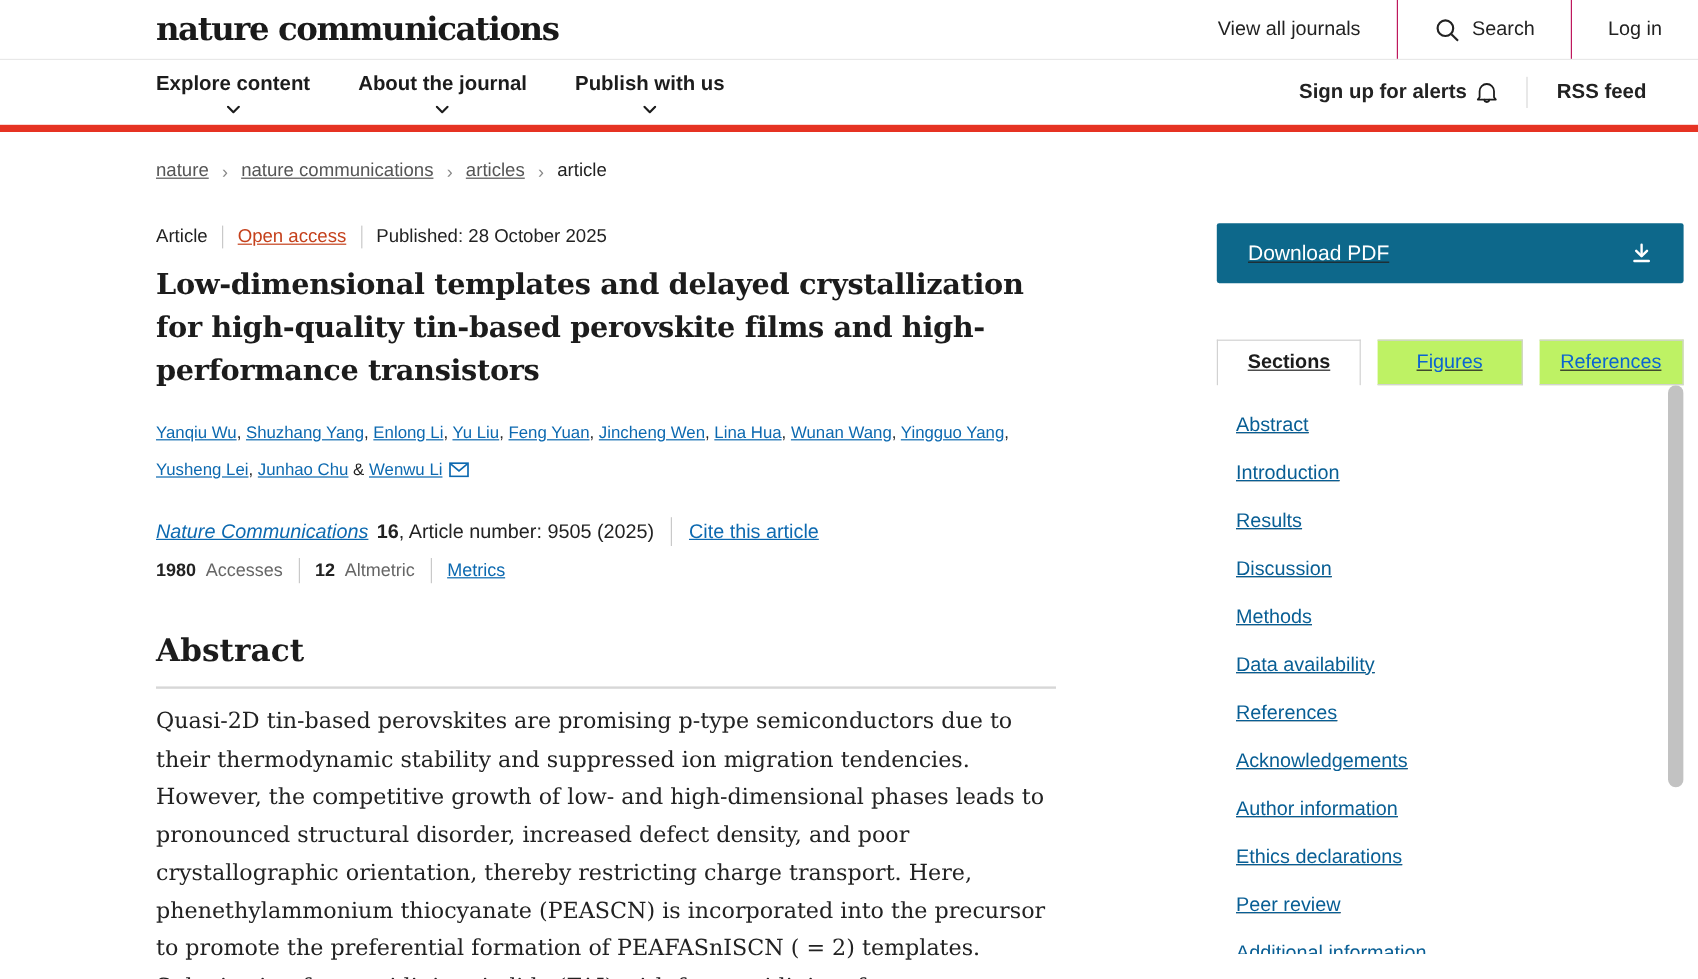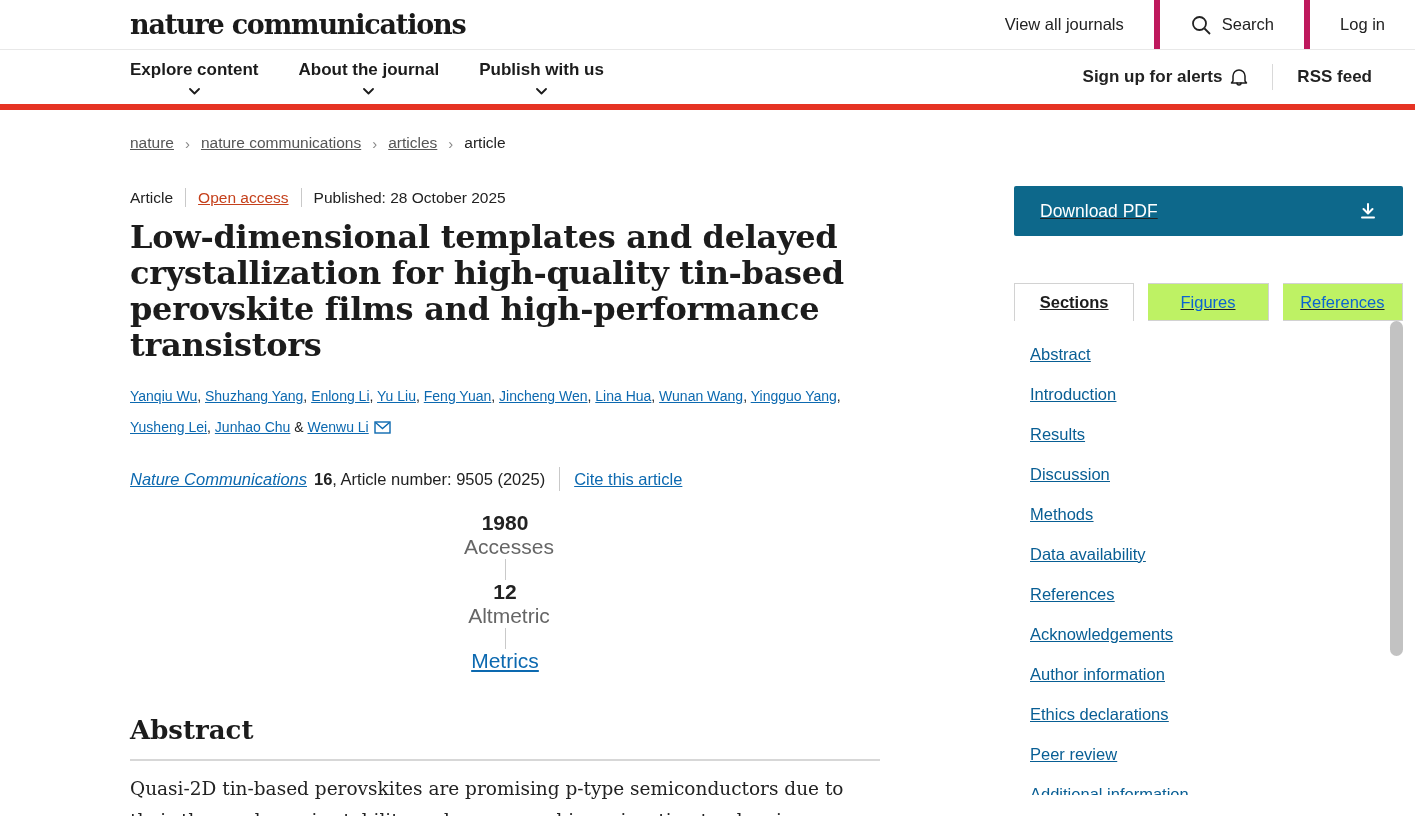--- a/index.html
+++ b/index.html
@@ -5,21 +5,21 @@
   * { margin:0; padding:0; box-sizing:border-box; }
   html,body { width:1415px; height:816px; overflow:hidden; background:#ffffff;
     font-family:"Liberation Sans", sans-serif; color:#222; }
 
   
   .topbar { height:50px; display:flex; align-items:stretch; border-bottom:1px solid #e8e8e8; }
   .logo { margin-left:130px; display:flex; align-items:center;
     font-family:"DejaVu Serif", serif; font-weight:700; font-size:27px; letter-spacing:-1.2px; color:#1a1a1a; cursor:pointer; }
   .topbar-right { margin-left:auto; display:flex; align-items:stretch; }
   .topbar-cell { display:flex; align-items:center; gap:10px; padding:0 30px; font-size:16.5px; color:#222; cursor:pointer; }
-  .topbar-cell.bordered { border-left:6px solid #be185d; }
+  .topbar-cell.bordered { border-left:1px solid #be185d; }
   .topbar-right .last { }
 
   
   .navbar { height:54px; display:flex; align-items:center; }
   .nav-left { margin-left:130px; display:flex; gap:40px; }
   .nav-item { display:flex; align-items:center; gap:8px; font-size:17px; font-weight:700; color:#1c1c1c; cursor:pointer;flex-direction:column; }
   .nav-right { margin-left:auto; display:flex; align-items:center; margin-right:43px; }
   .nav-alerts { display:flex; align-items:center; gap:8px; font-size:17px; font-weight:700; cursor:pointer; }
   .nav-divider { width:1px; height:26px; background:#d9d9d9; margin:0 24px; }
   .nav-rss { font-size:17px; font-weight:700; cursor:pointer; }
@@ -34,33 +34,33 @@
   
   .content { position:relative; }
   .maincol { position:absolute; left:130px; top:36px; width:750px; }
 
   
   .meta-row { display:flex; align-items:center; font-size:15.5px; color:#222; }
   .meta-sep { width:1px; height:19px; background:#c9c9c9; margin:0 12px; }
   .open-access { color:#c5411c; text-decoration:underline; cursor:pointer; }
 
   .title { margin-top:12px; font-family:"DejaVu Serif", serif; font-weight:700;
-    font-size:32px; line-height:36px; letter-spacing:-0.3px; color:#1c1c1c; }
+    font-size:24px; line-height:36px; letter-spacing:-0.3px; color:#1c1c1c; }
 
   .authors { margin-top:18px; font-size:14px; line-height:31px; color:#222; }
   .author-link { color:#0c69b0; text-decoration:underline; cursor:pointer; }
   .mail-icon { display:inline-block; vertical-align:-2px; margin-left:5px; cursor:pointer; }
 
   .journal-row { margin-top:24px; display:flex; align-items:center; font-size:16.5px; }
   .journal-name { color:#0c69b0; font-style:italic; text-decoration:underline; cursor:pointer; }
   .vol { font-weight:700; margin-left:7px; }
   .journal-sep { width:1px; height:24px; background:#c9c9c9; margin:0 14px; }
   .cite-link { color:#0c69b0; text-decoration:underline; cursor:pointer; }
 
-  .metrics-row { margin-top:20px; display:flex; align-items:center; font-size:21px;flex-direction:column; }
+  .metrics-row { margin-top:10px; display:flex; align-items:center; font-size:15px; }
   .metric-num { font-weight:700; color:#222; }
   .metric-label { color:#666; margin-left:8px; }
   .metric-sep { width:1px; height:21px; background:#c9c9c9; margin:0 13px; }
   .metrics-link { color:#0c69b0; text-decoration:underline; cursor:pointer; }
 
   .abstract-h2 { margin-top:42px; font-family:"DejaVu Serif", serif; font-weight:700;
     font-size:26px; color:#1c1c1c; }
   .abstract-rule { margin-top:14px; border:none; border-top:2px solid #d7d7d7; }
   .abstract-text { margin-top:12px; font-family:"DejaVu Serif", serif; font-size:18.5px;
     line-height:31.5px; color:#222; }

